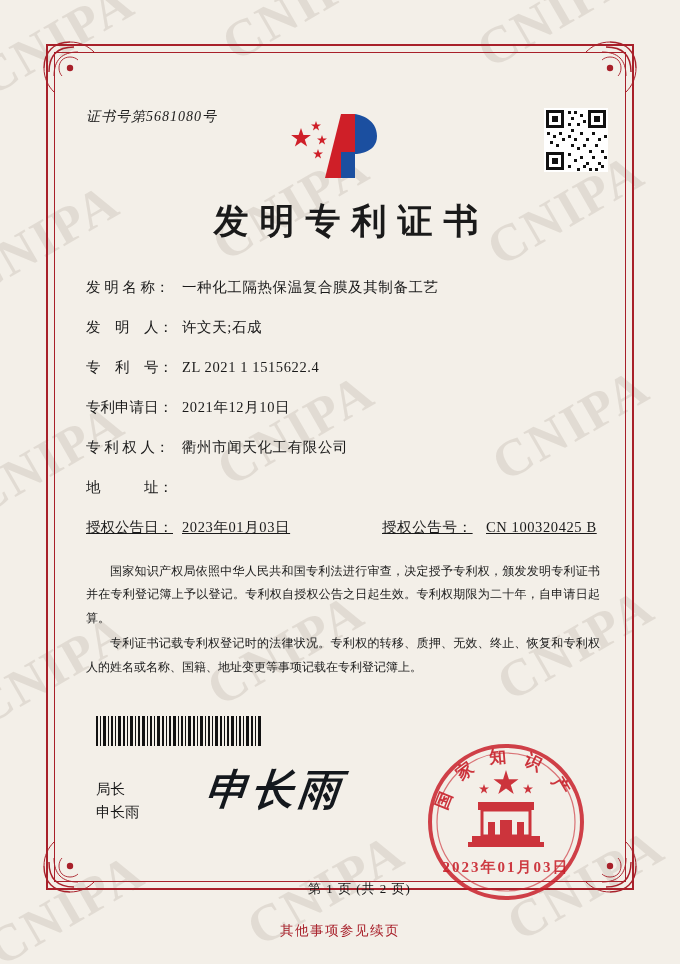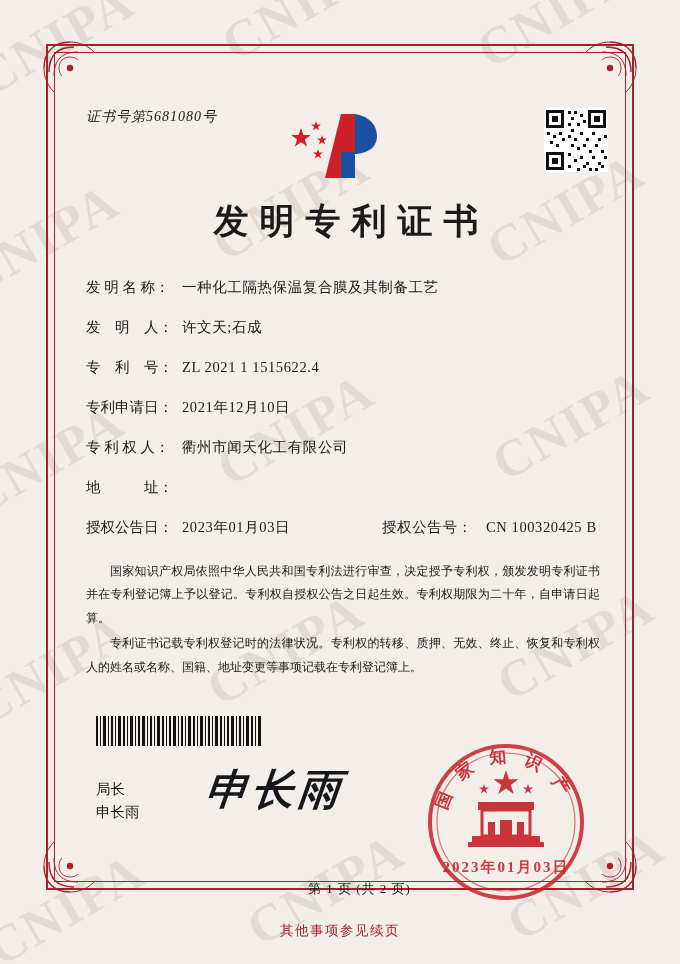--- a/index.html
+++ b/index.html
@@ -389,21 +389,21 @@
       <span class="label">专利申请日：</span>
       <span class="value">2021年12月10日</span>
     </div>
     <div class="row">
       <span class="label">专 利 权 人：</span>
       <span class="value">衢州市闻天化工有限公司</span>
     </div>
     <div class="row">
       <span class="label">地　　　址：</span>
     </div>
-    <div class="row" style="margin-top:4px;">
+    <div class="row" style="margin-top:4px;text-decoration:underline;">
       <span class="label">授权公告日：</span>
       <span class="value2-label" style="flex:0 0 200px;">2023年01月03日</span>
       <span class="value2-label" style="flex:0 0 104px;">授权公告号：</span>
       <span class="value2">CN 100320425 B</span>
     </div>
   </div>
 
   <div class="paras">
     <p>国家知识产权局依照中华人民共和国专利法进行审查，决定授予专利权，颁发发明专利证书并在专利登记簿上予以登记。专利权自授权公告之日起生效。专利权期限为二十年，自申请日起算。</p>
     <p>专利证书记载专利权登记时的法律状况。专利权的转移、质押、无效、终止、恢复和专利权人的姓名或名称、国籍、地址变更等事项记载在专利登记簿上。</p>

